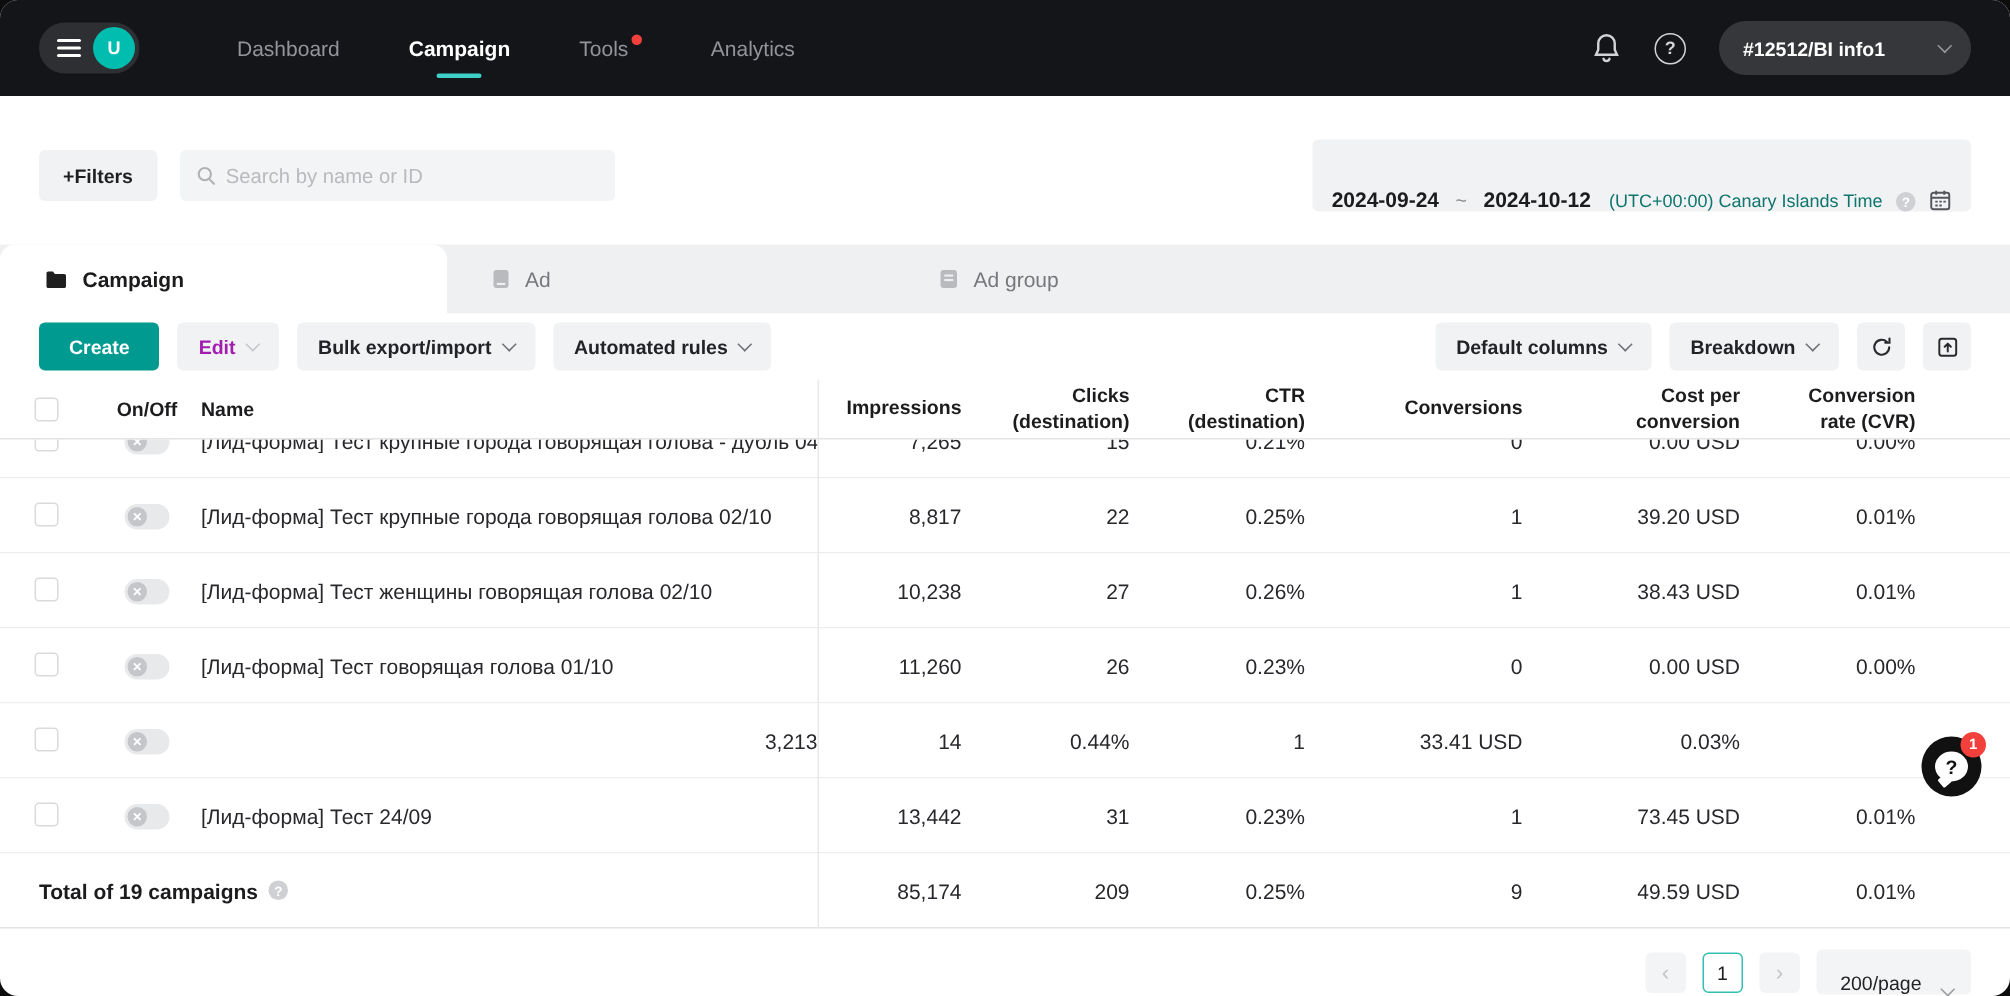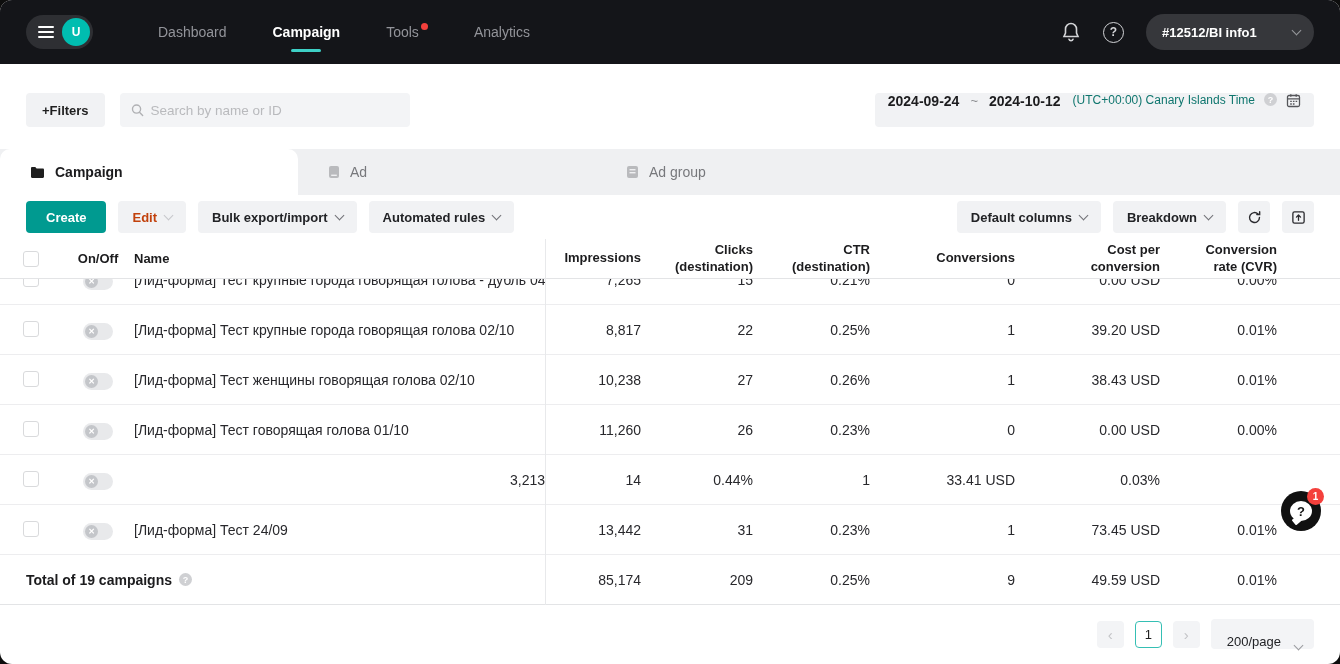--- a/index.html
+++ b/index.html
@@ -30,38 +30,38 @@
   .chev { width: 7px; height: 7px; border-right: 1.5px solid #97989c; border-bottom: 1.5px solid #97989c; transform: rotate(45deg); margin-top: -3px; }
   .account-pill .chev { margin-left: auto; }
 
   
   .filters-row { display: flex; align-items: center; padding: 29px 26px 22px 26px; background: #fff; }
   .btn { border: none; border-radius: 4px; font-family: inherit; cursor: pointer; font-size: 13px; }
   .filters-btn { background: #f1f2f4; color: #1f1f1f; font-weight: bold; height: 34px; padding: 0 16px; }
   .search-box { display: flex; align-items: center; background: #f3f4f6; border-radius: 4px; height: 34px; width: 290px; margin-left: 15px; padding: 0 11px; gap: 7px; }
   .search-box input { border: none; background: transparent; outline: none; font-family: inherit; font-size: 13.5px; color: #333; width: 100%; }
   .search-box input::placeholder { color: #b9babd; }
-  .date-pill { margin-left: auto; display: flex; align-items: flex-start; background: #f1f2f4; border-radius: 4px; height: 34px; padding: 0 13px; gap: 9px; cursor: pointer; }
+  .date-pill { margin-left: auto; display: flex; align-items: flex-end; background: #f1f2f4; border-radius: 4px; height: 48px; padding: 0 13px; gap: 9px; cursor: pointer; }
   .date-val { font-size: 14px; font-weight: bold; color: #1c1c1e; }
   .date-sep { font-size: 13px; color: #8a8b8e; margin: 0 2px; }
   .tz { font-size: 12px; color: #0f766e; margin-left: 3px; }
   .info-dot { width: 13px; height: 13px; border-radius: 50%; background: #cfd0d3; color: #fff; font-size: 9px; font-weight: bold; display: inline-flex; align-items: center; justify-content: center; }
 
   
   .tab-strip { height: 46px; background: #eff0f2; display: flex; }
   .tab { width: 298px; display: flex; align-items: center; gap: 10px; padding-left: 30px; font-size: 14px; color: #77787c; cursor: pointer; }
   .tab.active { background: #fff; border-radius: 10px 10px 0 0; color: #1b1b1d; font-weight: bold; }
 
   
   .toolbar { display: flex; align-items: center; padding: 6px 26px; background: #fff; }
   .toolbar .btn { height: 32px; display: inline-flex; align-items: center; gap: 8px; padding: 0 14px; }
   .create-btn { background: #009A90; color: #fff; font-weight: bold; padding: 0 20px !important; }
   .gray-btn { background: #f1f2f4; color: #222326; font-weight: bold; margin-left: 12px; }
   .gray-btn .chev { border-color: #707176; }
-  .gray-btn.disabled { color: #c2410c; cursor: default; }
+  .gray-btn.disabled { color: #a21caf; cursor: default; }
   .gray-btn.disabled .chev { border-color: #c6c7cb; }
   .toolbar-right { margin-left: auto; display: flex; align-items: center; }
   .sq-btn { width: 32px; padding: 0 !important; justify-content: center; }
 
   
   .table { position: relative; }
   .grid-row { display: grid; grid-template-columns: 62px 72px 411px 96px 112px 117px 145px 145px 117px; width: 1340px; padding-right: 72px; align-items: center; }
   .thead { position: relative; z-index: 2; background: #fff; height: 40px; border-bottom: 1px solid #e3e4e6; font-size: 13px; font-weight: bold; color: #1c1c1e; }
   .th-num { text-align: right; line-height: 1.25; }
   .th-onoff { text-align: center; }

